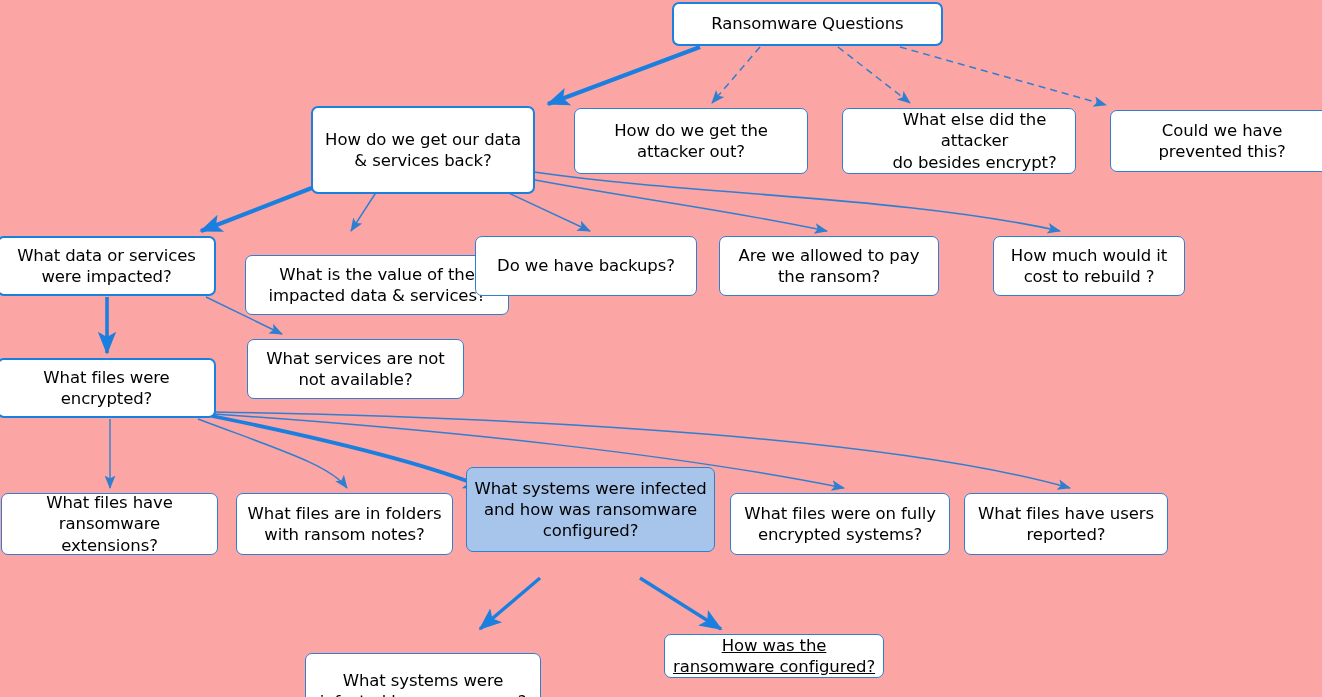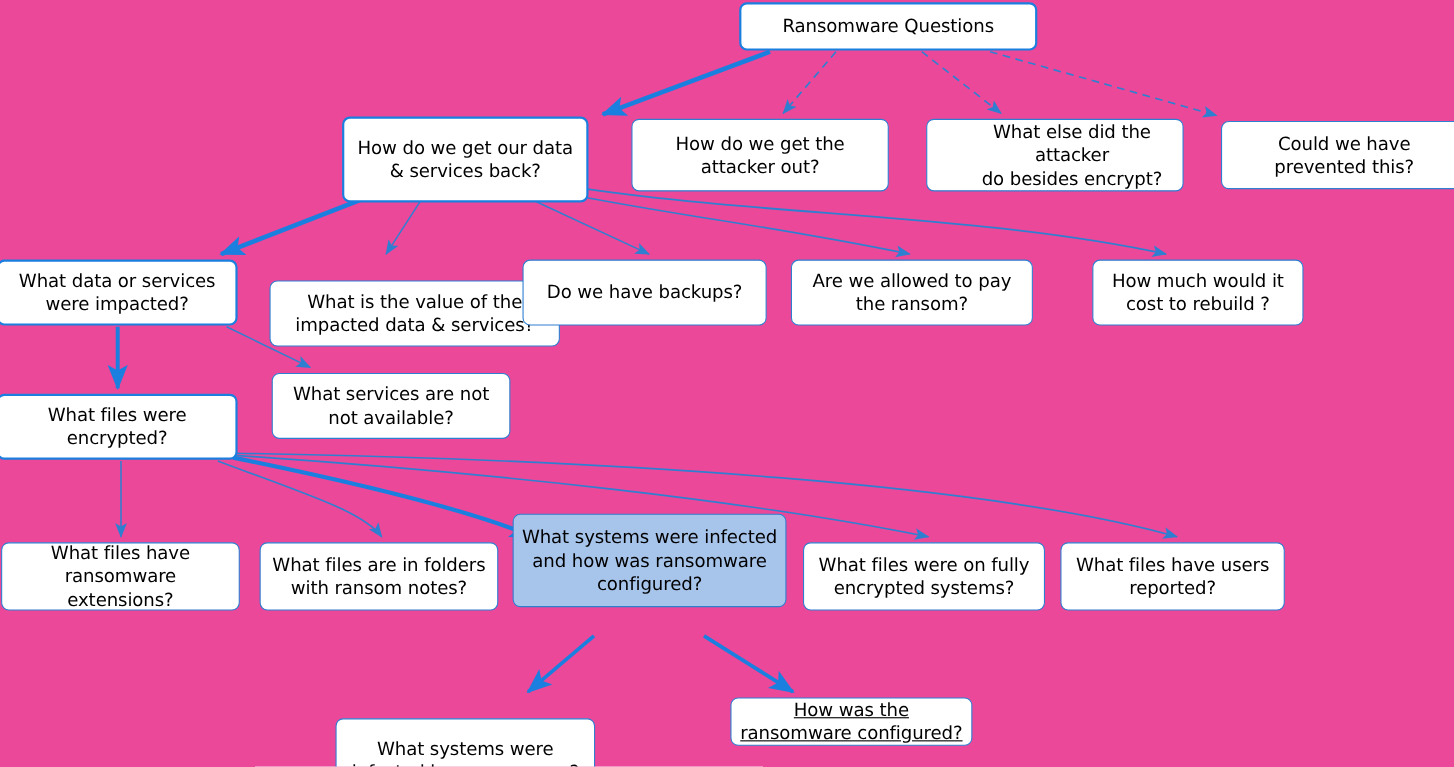--- a/index.html
+++ b/index.html
@@ -7,21 +7,21 @@
     padding: 0;
     background: #ffffff;
   }
   body {
     font-family: "DejaVu Sans", "Liberation Sans", sans-serif;
   }
   #canvas {
     position: relative;
     width: 1322px;
     height: 697px;
-    background: #ec4899;
+    background: #fca5a5;
     overflow: hidden;
   }
   #edges {
     position: absolute;
     left: 0;
     top: 0;
     width: 1322px;
     height: 697px;
     pointer-events: none;
   }
@@ -83,21 +83,21 @@
       <path d="M 212 416 C 330 440 430 465 485 488" fill="none" stroke="#1b7fe0" stroke-width="3.8" stroke-linecap="butt" marker-end="url(#ah-thick)"></path>
       <path d="M 214 414 C 450 430 680 455 844 488" fill="none" stroke="#2f7fd1" stroke-width="1.5" stroke-linecap="butt" marker-end="url(#ah-thin)"></path>
       <path d="M 214 412 C 560 418 900 440 1070 488" fill="none" stroke="#2f7fd1" stroke-width="1.5" stroke-linecap="butt" marker-end="url(#ah-thin)"></path>
       <path d="M 540 578 L 480 629" fill="none" stroke="#1b7fe0" stroke-width="3.4" stroke-linecap="butt" marker-end="url(#ah-thick)"></path>
       <path d="M 640 578 L 721 629" fill="none" stroke="#1b7fe0" stroke-width="3.4" stroke-linecap="butt" marker-end="url(#ah-thick)"></path>
     </svg>
   <div id="nodes">
       <div class="node emph" style="left: 672px; top: 2px; width: 271px; height: 44px;">
         <span>Ransomware Questions</span>
       </div>
-      <div class="node emph" style="left: 311px; top: 106px; width: 224px; height: 78px;">
+      <div class="node emph" style="left: 311px; top: 106px; width: 224px; height: 88px;">
         <span>How do we get our data<br>&amp; services back?</span>
       </div>
       <div class="node" style="left: 574px; top: 108px; width: 234px; height: 66px;">
         <span>How do we get the<br>attacker out?</span>
       </div>
       <div class="node" style="left: 842px; top: 108px; width: 234px; height: 66px; padding-left: 38px;">
         <span>What else did the attacker<br>do besides encrypt?</span>
       </div>
       <div class="node" style="left: 1110px; top: 110px; width: 224px; height: 62px;">
         <span>Could we have<br>prevented this?</span>

